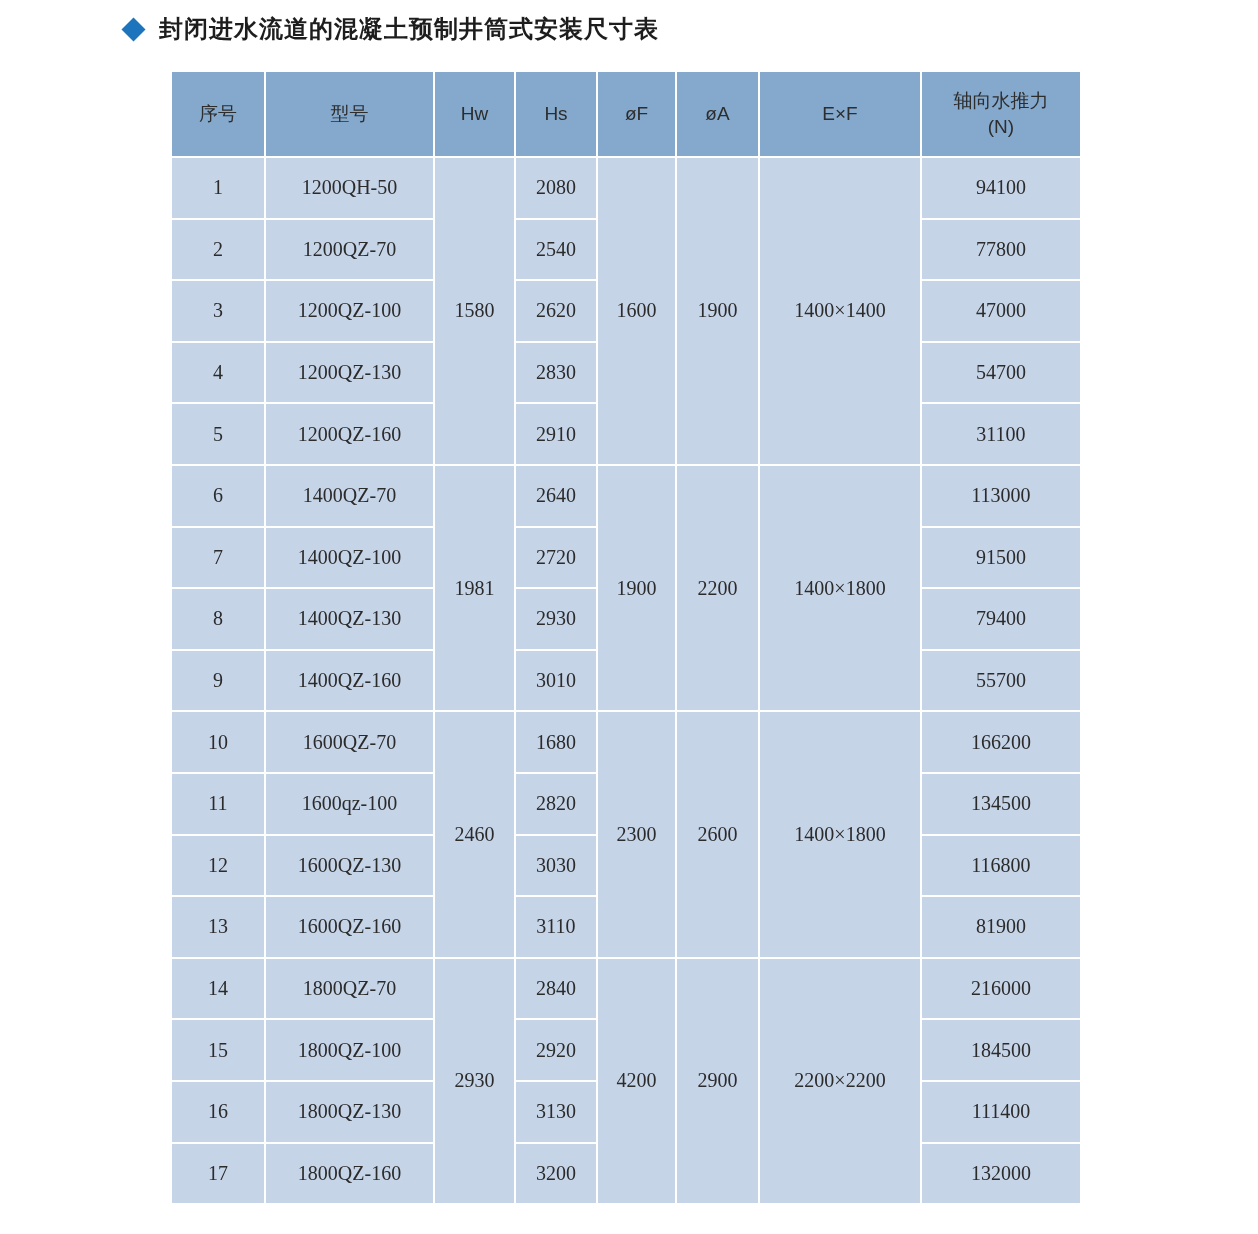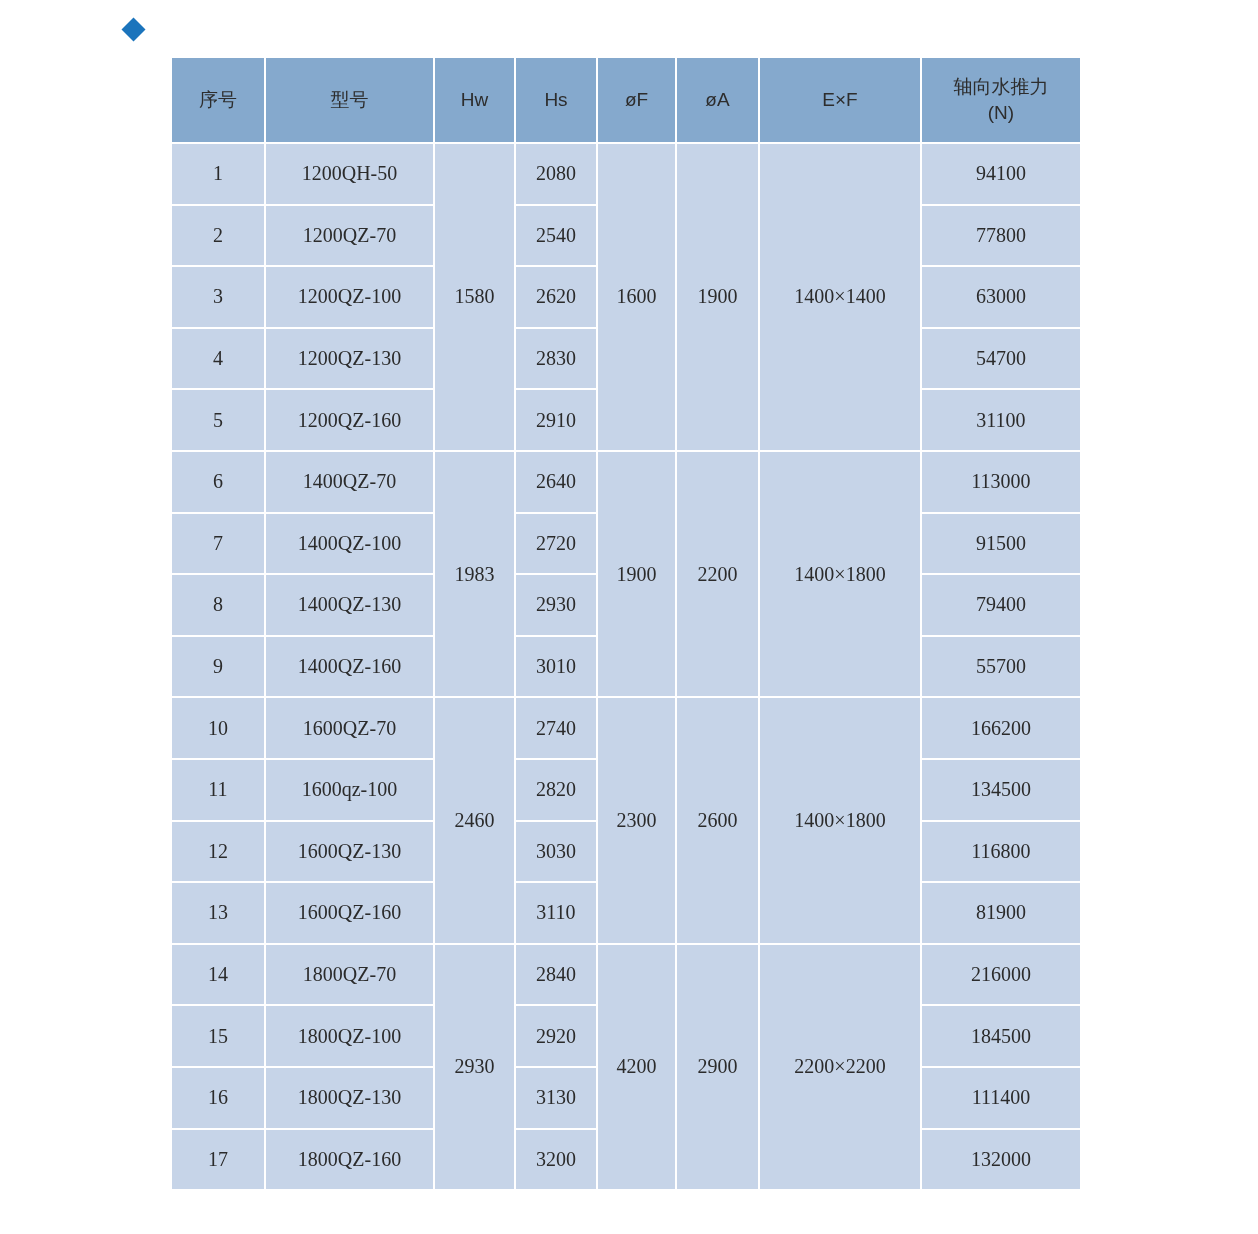--- a/index.html
+++ b/index.html
@@ -31,21 +31,21 @@
     font-size: 24px;
     font-weight: 700;
     color: #1d1d1d;
     letter-spacing: 1px;
     white-space: nowrap;
     margin-left: 8px;
   }
   table.spec {
     position: absolute;
     left: 170px;
-    top: 56px;
+    top: 70px;
     width: 912px;
     table-layout: fixed;
     border-collapse: separate;
     border-spacing: 2px;
     background: #ffffff;
   }
   table.spec th {
     height: 84px;
     background: #85a9cd;
     color: #2d2d2d;
@@ -68,20 +68,21 @@
   }
   .th-line { display: block; text-align: center; }
 </style>
 </head>
 <body>
 
 <div class="page">
 
   <div class="title-row">
     <span class="diamond"></span>
+    <span class="title-text">封闭进水流道的混凝土预制井筒式安装尺寸表</span>
   </div>
 
   <table class="spec">
     <colgroup>
       <col style="width:92px">
         <col style="width:167px">
         <col style="width:79px">
         <col style="width:80px">
       <col style="width:77px">
         <col style="width:81px">
@@ -118,39 +119,39 @@
       <tr>
         <td>2</td>
         <td>1200QZ-70</td>
         <td>2540</td>
         <td>77800</td>
       </tr>
       <tr>
         <td>3</td>
         <td>1200QZ-100</td>
         <td>2620</td>
-        <td>63000</td>
+        <td>47000</td>
       </tr>
       <tr>
         <td>4</td>
         <td>1200QZ-130</td>
         <td>2830</td>
         <td>54700</td>
       </tr>
       <tr>
         <td>5</td>
         <td>1200QZ-160</td>
         <td>2910</td>
         <td>31100</td>
       </tr>
 
       <tr>
         <td>6</td>
         <td>1400QZ-70</td>
-        <td rowspan="4">1983</td>
+        <td rowspan="4">1981</td>
         <td>2640</td>
         <td rowspan="4">1900</td>
         <td rowspan="4">2200</td>
         <td rowspan="4">1400×1800</td>
         <td>113000</td>
       </tr>
       <tr>
         <td>7</td>
         <td>1400QZ-100</td>
         <td>2720</td>
@@ -166,21 +167,21 @@
         <td>9</td>
         <td>1400QZ-160</td>
         <td>3010</td>
         <td>55700</td>
       </tr>
 
       <tr>
         <td>10</td>
         <td>1600QZ-70</td>
         <td rowspan="4">2460</td>
-        <td>2740</td>
+        <td>1680</td>
         <td rowspan="4">2300</td>
         <td rowspan="4">2600</td>
         <td rowspan="4">1400×1800</td>
         <td>166200</td>
       </tr>
       <tr>
         <td>11</td>
         <td>1600qz-100</td>
         <td>2820</td>
         <td>134500</td>

